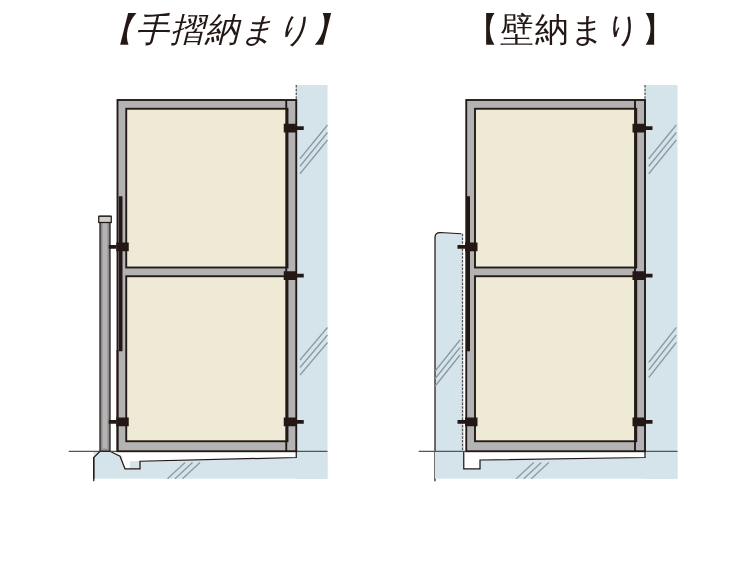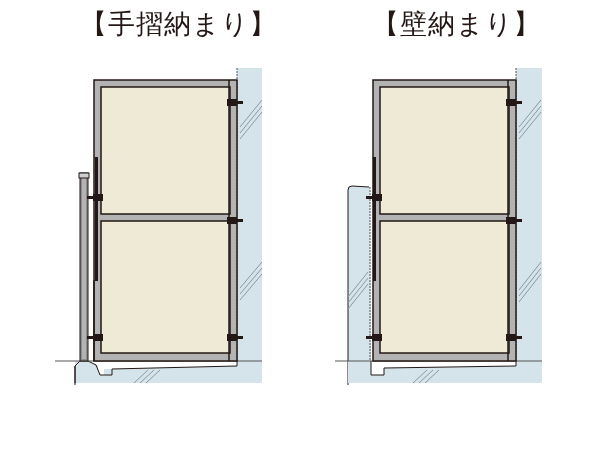--- a/index.html
+++ b/index.html
@@ -1,18 +1,18 @@
 <!DOCTYPE html>
 <html><head>
   <meta charset="utf-8">
   <style>
     html, body { margin: 0; padding: 0; background: #ffffff; }
     body { width: 600px; height: 450px; position: relative; overflow: hidden; font-family: "DejaVu Sans", sans-serif; }
     .title { position: absolute; top: 6px; font-size: 27px; color: #231815; letter-spacing: 1px; white-space: nowrap; font-weight: 500; }
-    #title-left { left: 80px; }
+    #title-left { left: 80px; font-style: italic; }
     #title-right { left: 372px; }
     svg { position: absolute; left: 0; top: 0; }
   </style>
 </head>
 <body>
 
 <div class="title" id="title-left">【手摺納まり】</div>
 <div class="title" id="title-right">【壁納まり】</div>
 
 <svg width="600" height="450" viewBox="0 0 600 450" xmlns="http://www.w3.org/2000/svg">

